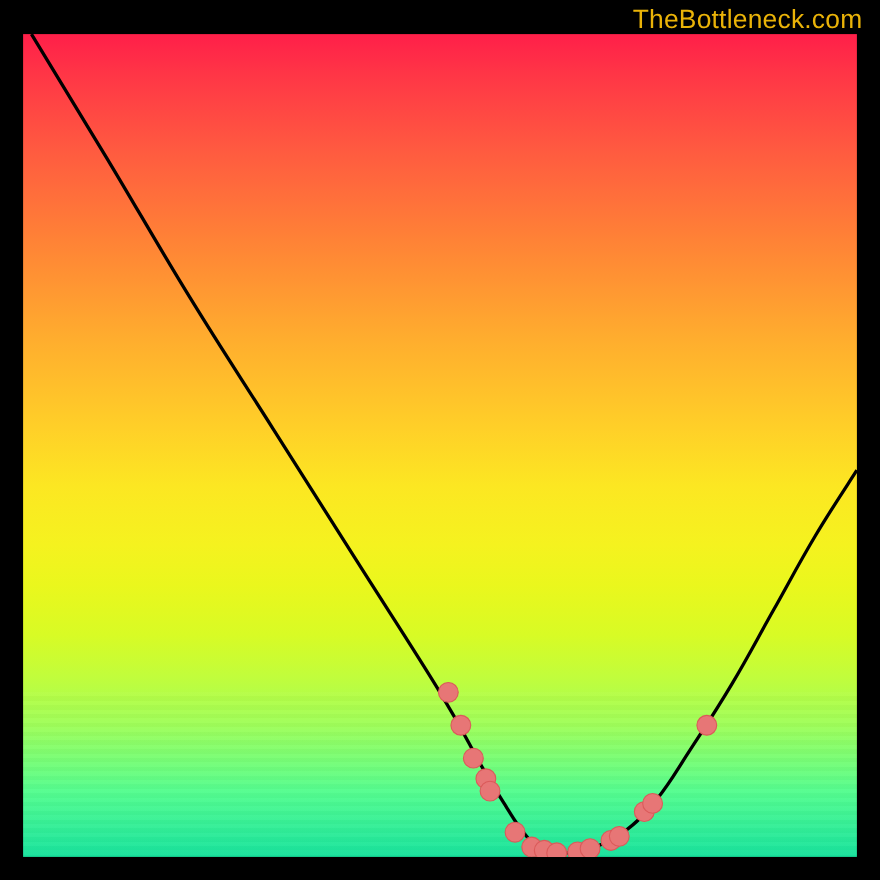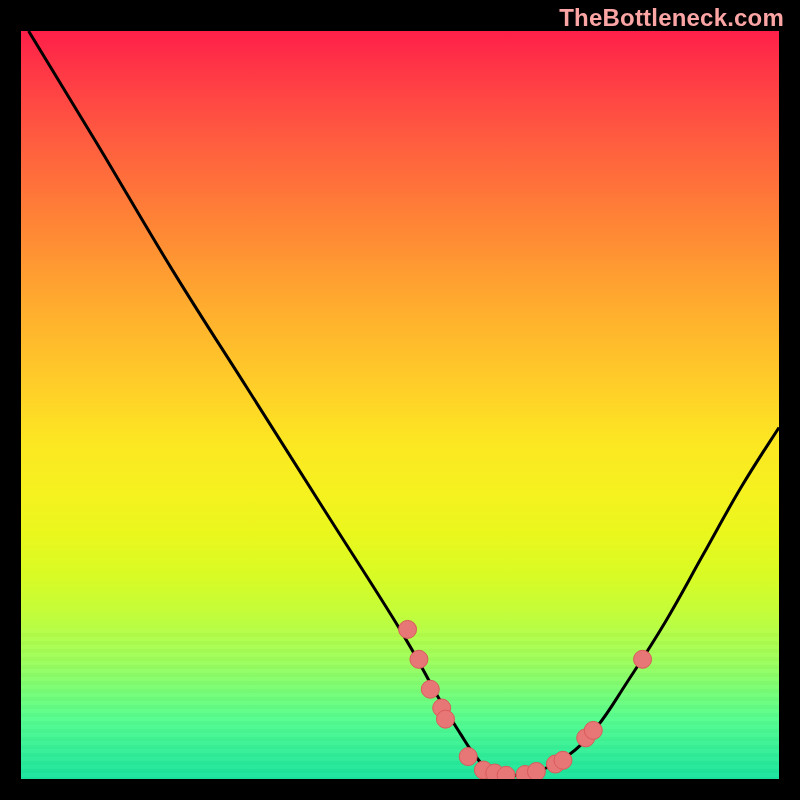--- a/index.html
+++ b/index.html
@@ -61,23 +61,22 @@
     position: absolute;
     left: 0;
     top: 0;
   }
   .watermark {
     position: absolute;
     top: 4px;
     right: 16px;
     font-family: Arial, Helvetica, sans-serif;
     font-size: 24px;
-    color: #fca5a5;
+    color: #eab308;
     letter-spacing: 0.2px;
-    font-weight: bold;
   }
 </style>
 </head>
 <body>
 
 <div class="frame">
   <div class="plot-area">
     <div class="bottom-stripes"></div>
     <svg width="758" height="748" viewBox="0 0 758 748">
       <g>

